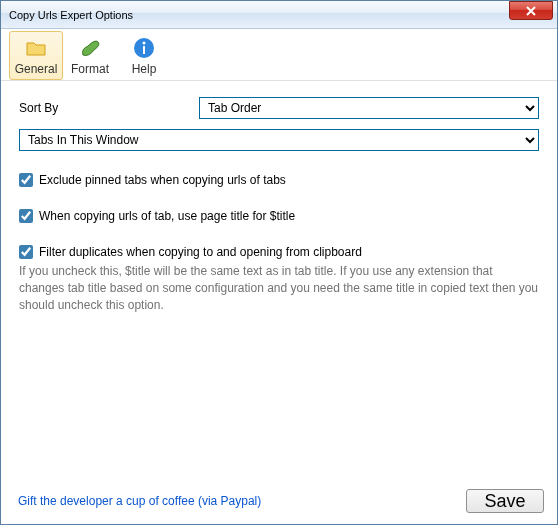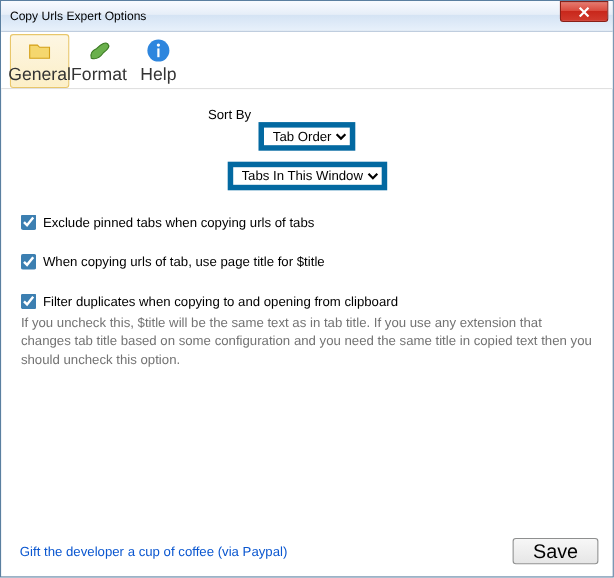--- a/index.html
+++ b/index.html
@@ -61,38 +61,37 @@
     padding: 2px 0;
     border: 1px solid transparent;
     border-radius: 3px;
     cursor: pointer;
   }
   .tool-item.active {
     background: linear-gradient(to bottom, #fdf6e3, #fcefc7);
     border: 1px solid #e8c66a;
   }
   .tool-icon { width: 24px; height: 24px; display:flex; align-items:center; justify-content:center; }
-  .tool-label { font-size: 16px; margin-top: 2px; color: #333; }
+  .tool-label { font-size: 12px; margin-top: 2px; color: #333; }
   .content {
     padding: 16px 18px 0 18px;
   }
   .row {
     display: flex;
     align-items: center;
     margin-bottom: 10px;
-    flex-direction: column;
   }
   .row-label {
     width: 180px;
     color: #000;
   }
   .row select {
     flex: 1;
     height: 22px;
-    border: 5px solid #0369a1;
+    border: 1px solid #0369a1;
     background: #fff;
     font-family: inherit;
     font-size: 12px;
     padding-left: 4px;
   }
   .check-row {
     display: flex;
     align-items: center;
     margin: 18px 0 4px 0;
   }

